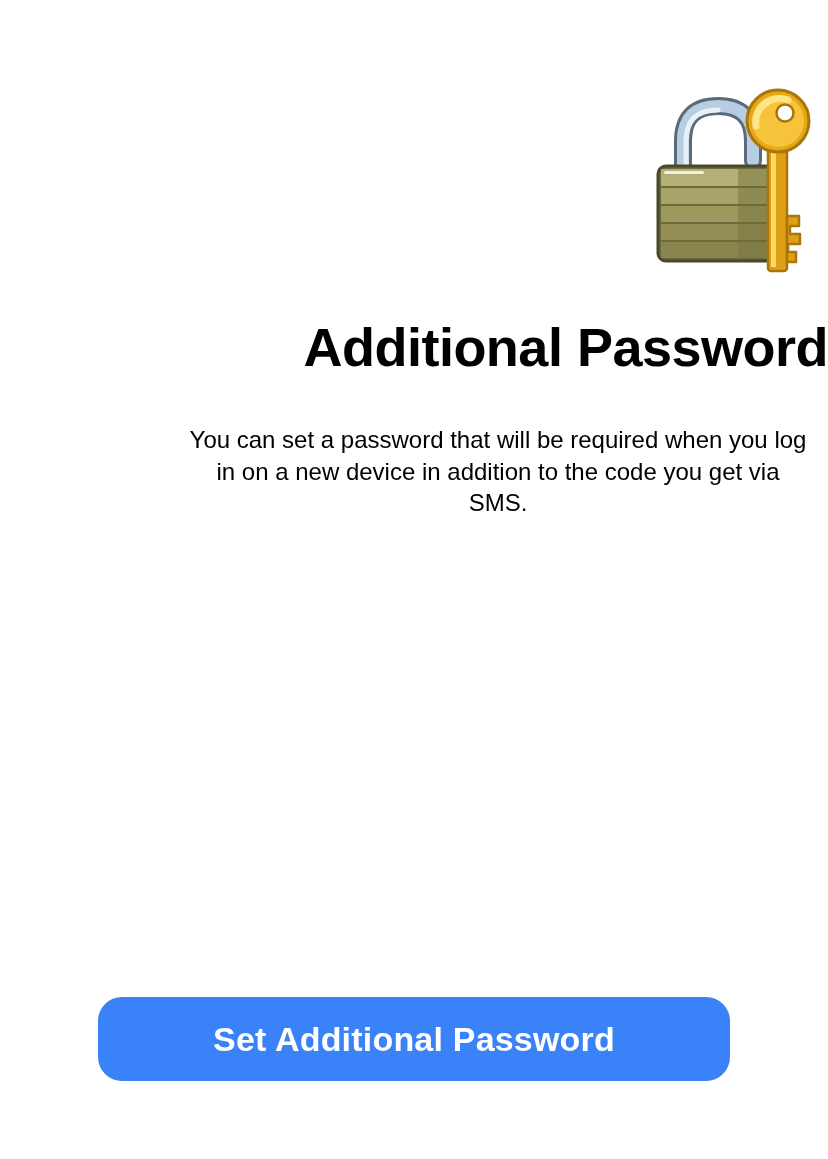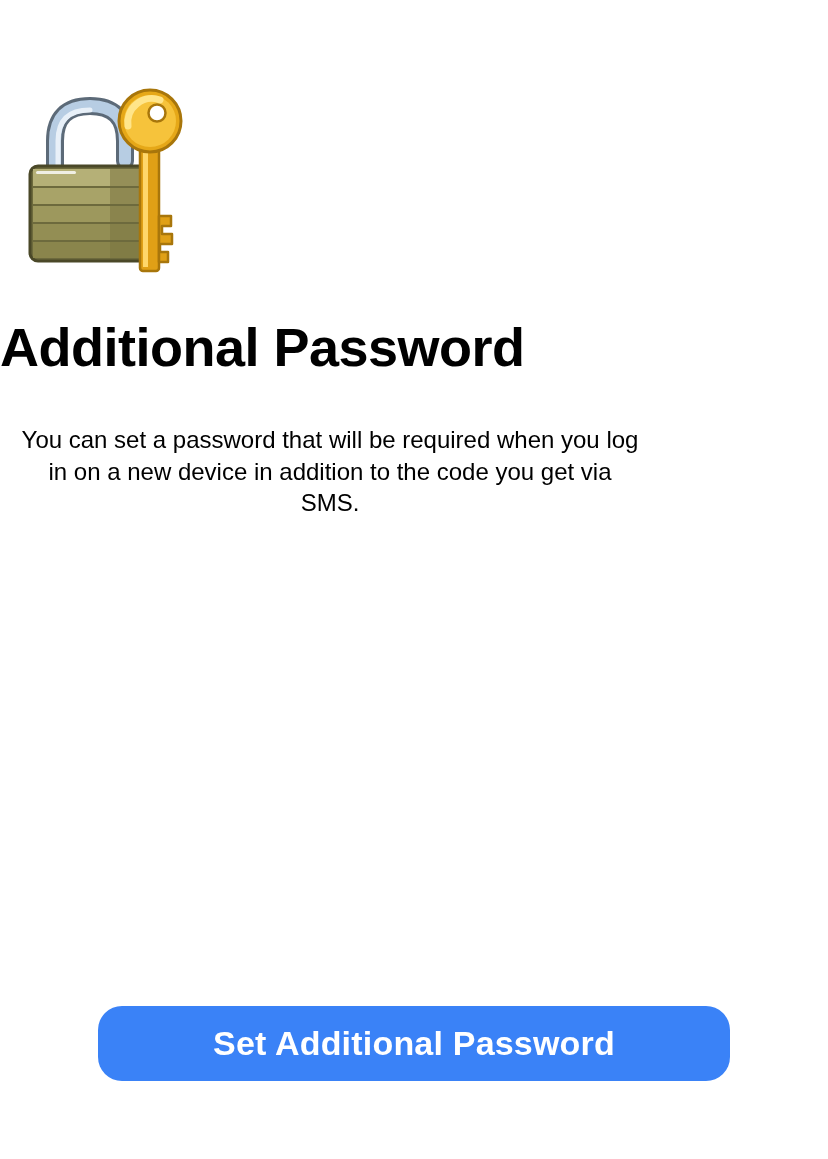--- a/index.html
+++ b/index.html
@@ -11,21 +11,21 @@
       width: 828px;
       height: 1159px;
       background: #ffffff;
       font-family: -apple-system, BlinkMacSystemFont, "Segoe UI", Helvetica, Arial, sans-serif;
       position: relative;
       overflow: hidden;
     }
     .content-area {
       display: flex;
       flex-direction: column;
-      align-items: flex-start;
+      align-items: flex-end;
       padding-top: 86px;
     }
     .hero-icon {
       width: 200px;
       height: 200px;
       display: flex;
       align-items: center;
       justify-content: center;
       margin-bottom: 30px;
     }
@@ -44,21 +44,21 @@
       text-align: center;
       line-height: 1.32;
       max-width: 660px;
       padding: 0 20px;
     }
     .primary-button {
       position: absolute;
       left: 98px;
       right: 98px;
       bottom: 78px;
-      height: 75px;
+      height: 84px;
       background: #3a82f7;
       border: none;
       border-radius: 24px;
       color: #ffffff;
       font-size: 34px;
       font-weight: 600;
       font-family: inherit;
       cursor: pointer;
       letter-spacing: 0.2px;
     }

